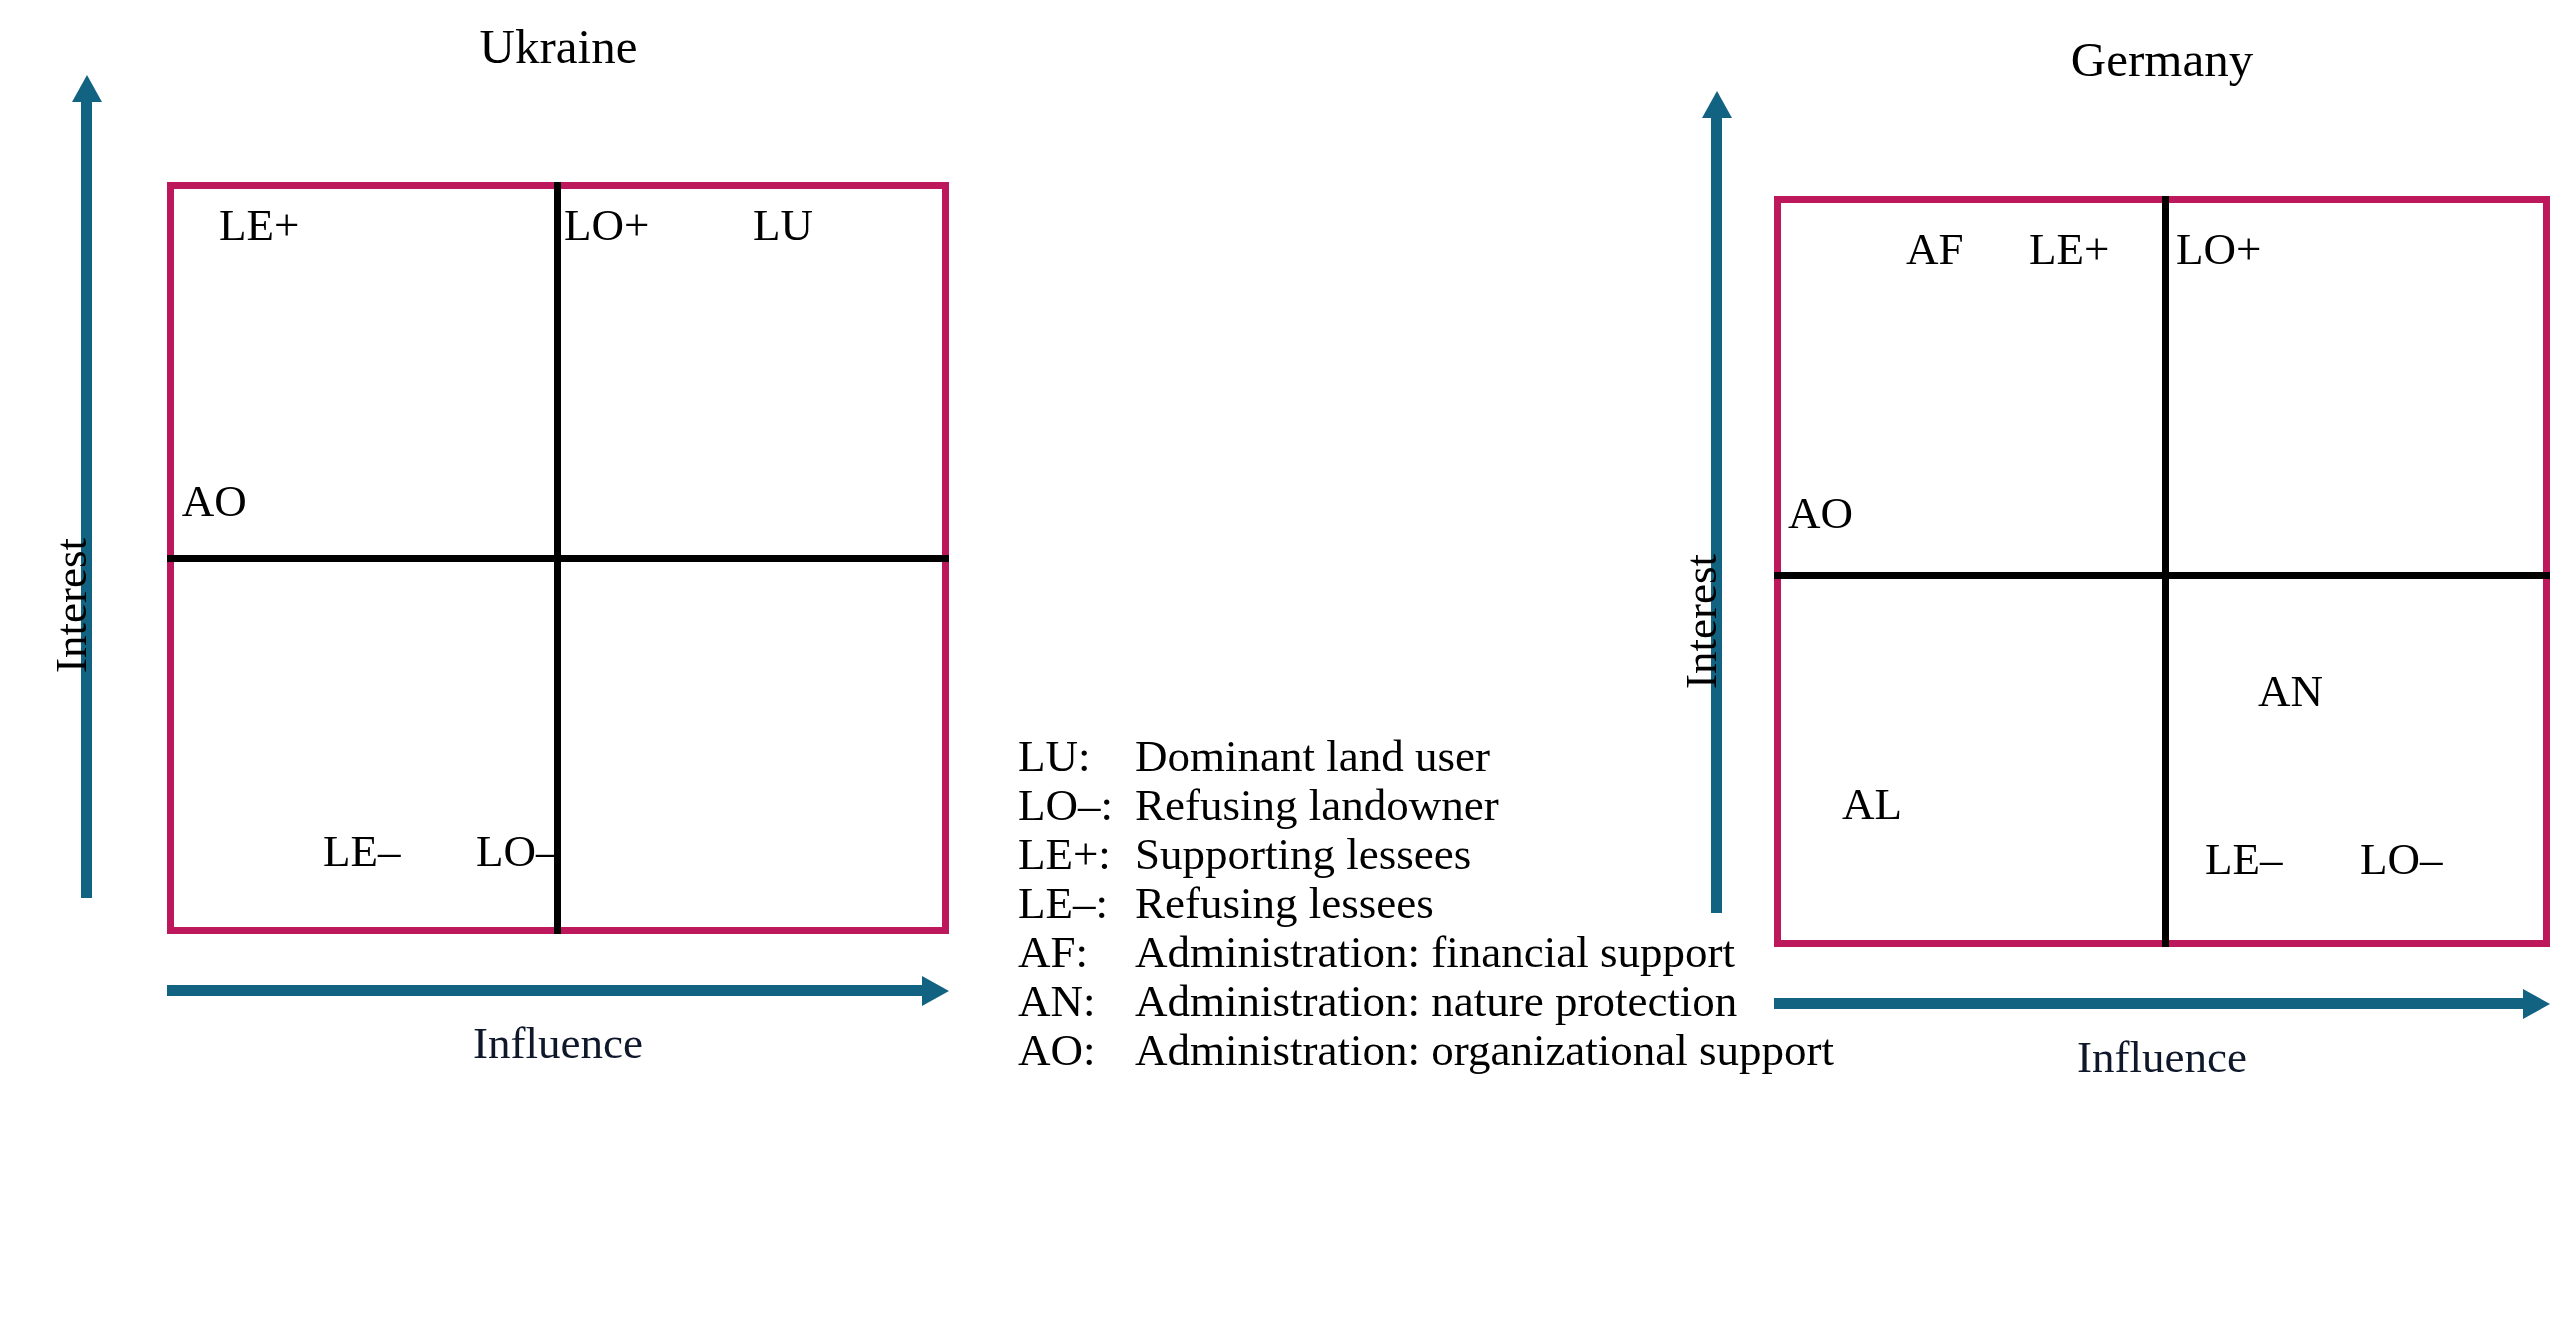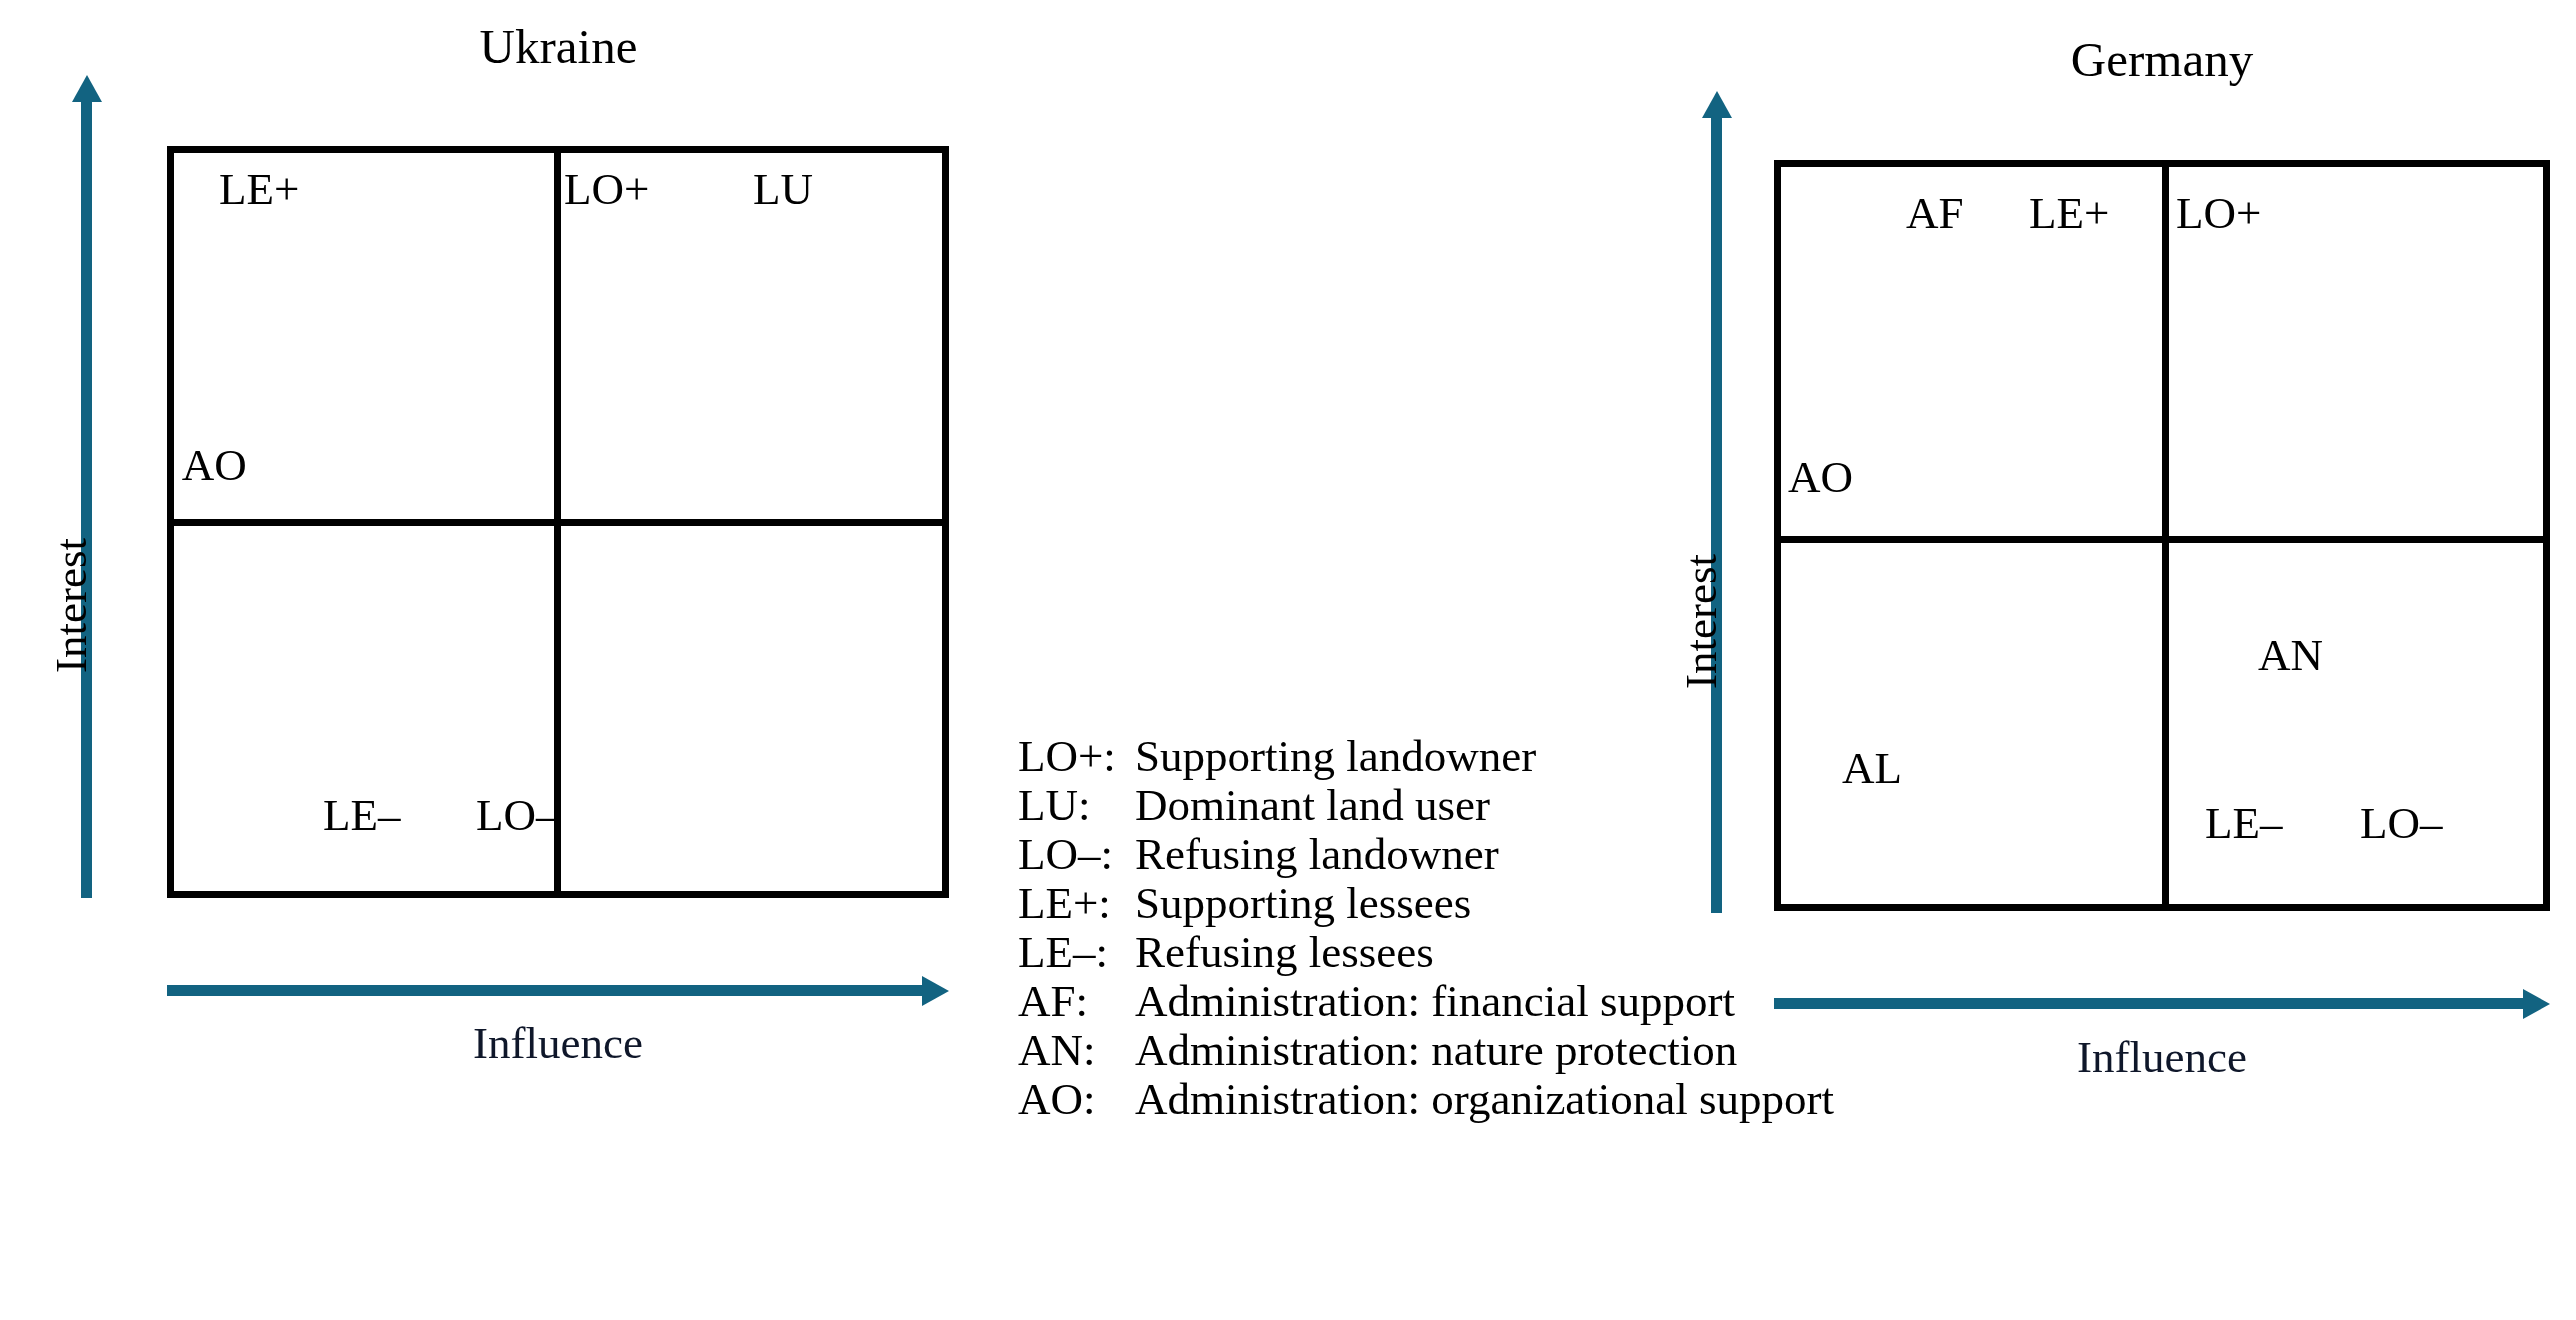--- a/index.html
+++ b/index.html
@@ -32,22 +32,23 @@
     white-space: nowrap;
     text-align: center;
   }
   #title-ukraine { left: 167px;  top: 22px;  width: 783px; }
   #title-germany { left: 1774px; top: 35px;  width: 776px;  }
 
   
   .matrix {
     position: absolute;
     box-sizing: border-box;
-    border: 7px solid #000000;
+    border: 7px solid #be185d;
     background: #ffffff;
+    margin-top: 36px;
   }
   #matrix-ukraine { left: 167px;  top: 146px; width: 782px; height: 752px; }
   #matrix-germany { left: 1774px; top: 160px; width: 776px; height: 751px; }
 
   .divider-v, .divider-h {
     position: absolute;
     background: #000000;
   }
   .divider-v { width: 7px;  top: -7px;  bottom: -7px; }
   .divider-h { height: 7px; left: -7px; right: -7px;  }
@@ -232,24 +233,20 @@
 
   <div class="axis-h" id="axis-h-germany">
     <div class="shaft"></div>
     <div class="head"></div>
   </div>
 
   <div class="axis-title-x" id="xlabel-germany">Influence</div>
 
   <div id="legend">
       <div class="legend-row">
-        <span class="legend-key">LO+:</span>
-        <span class="legend-desc">Supporting landowner</span>
-      </div>
-      <div class="legend-row">
         <span class="legend-key">LU:</span>
         <span class="legend-desc">Dominant land user</span>
       </div>
       <div class="legend-row">
         <span class="legend-key">LO–:</span>
         <span class="legend-desc">Refusing landowner</span>
       </div>
       <div class="legend-row">
         <span class="legend-key">LE+:</span>
         <span class="legend-desc">Supporting lessees</span>

